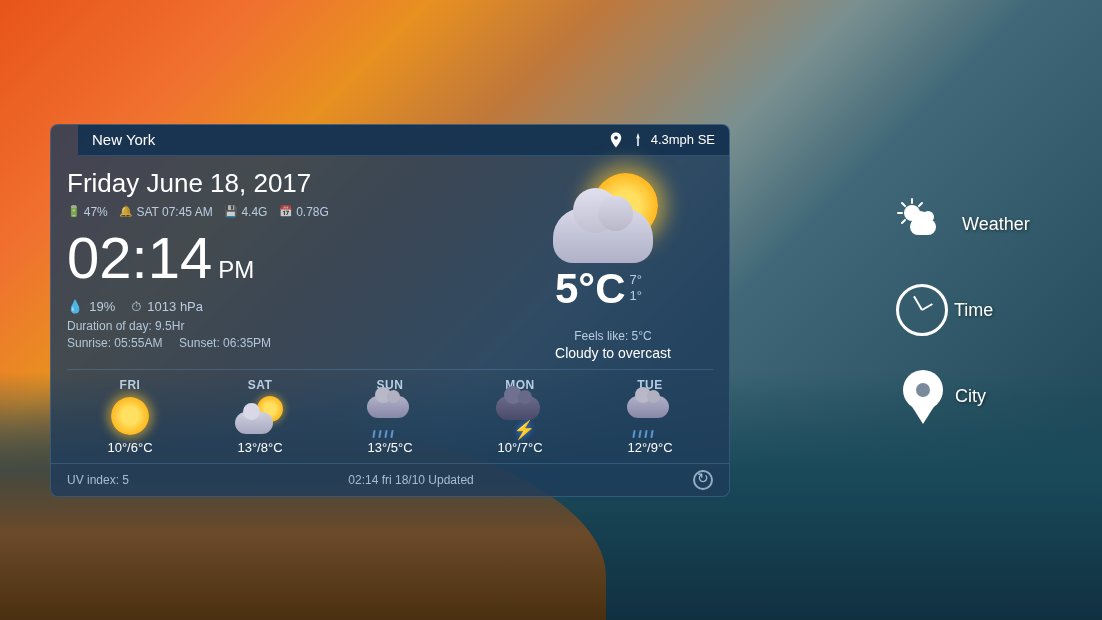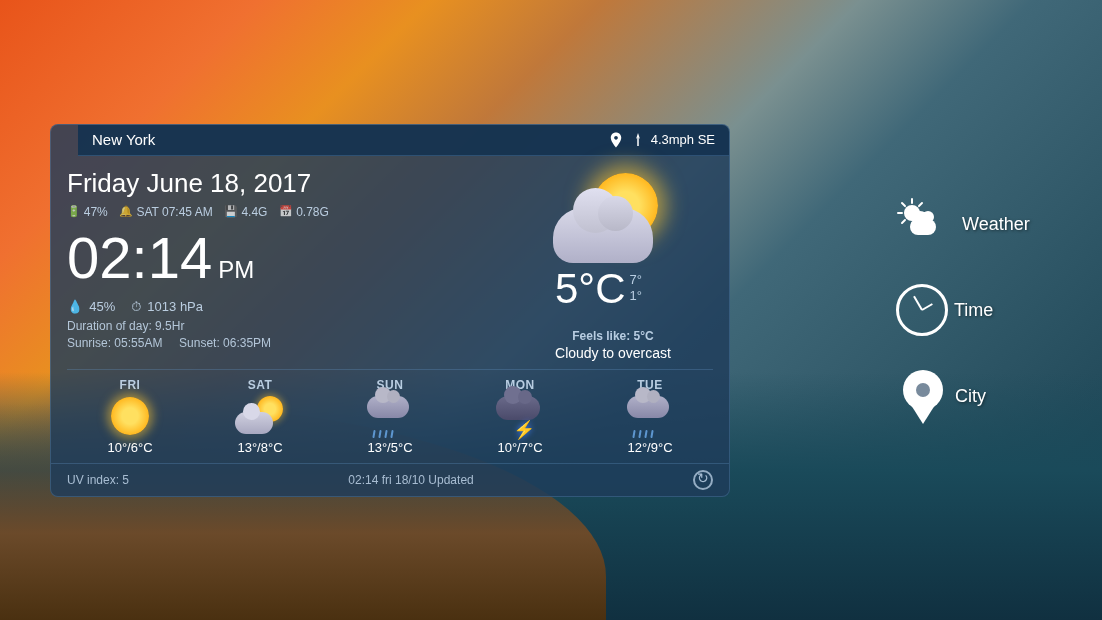--- a/index.html
+++ b/index.html
@@ -241,39 +241,38 @@
     }
 
     .temp-main {
       display: flex;
       align-items: flex-start;
       gap: 4px;
     }
 
     .temp-large {
       font-size: 42px;
-      font-weight: 400;
+      font-weight: 700;
       color: white;
       line-height: 1;
     }
 
     .temp-superscript {
       display: flex;
       flex-direction: column;
       font-size: 13px;
       color: rgba(200, 220, 240, 0.9);
       padding-top: 4px;
       gap: 1px;
     }
 
     .feels-like {
       font-size: 12px;
       color: rgba(200, 220, 240, 0.9);
       margin-top: 19px;
-      font-weight: bold;
     }
 
     .condition {
       font-size: 14px;
       color: white;
       margin-top: 2px;
     }
 
     
     .forecast-divider {
@@ -614,21 +613,21 @@
           </div>
 
           <div class="time-display">
             <span>02:14</span>
             <span class="time-ampm">PM</span>
           </div>
 
           <div class="weather-details">
             <div class="detail-row">
               <span>💧</span>
-              <span>45%</span>
+              <span>19%</span>
               <span style="margin-left:10px">⏱</span>
               <span>1013 hPa</span>
             </div>
             <div class="detail-text">Duration of day: 9.5Hr</div>
             <div class="detail-text">
               <span>Sunrise: 05:55AM</span>
               &nbsp;&nbsp;&nbsp;
               <span>Sunset: 06:35PM</span>
             </div>
           </div>

